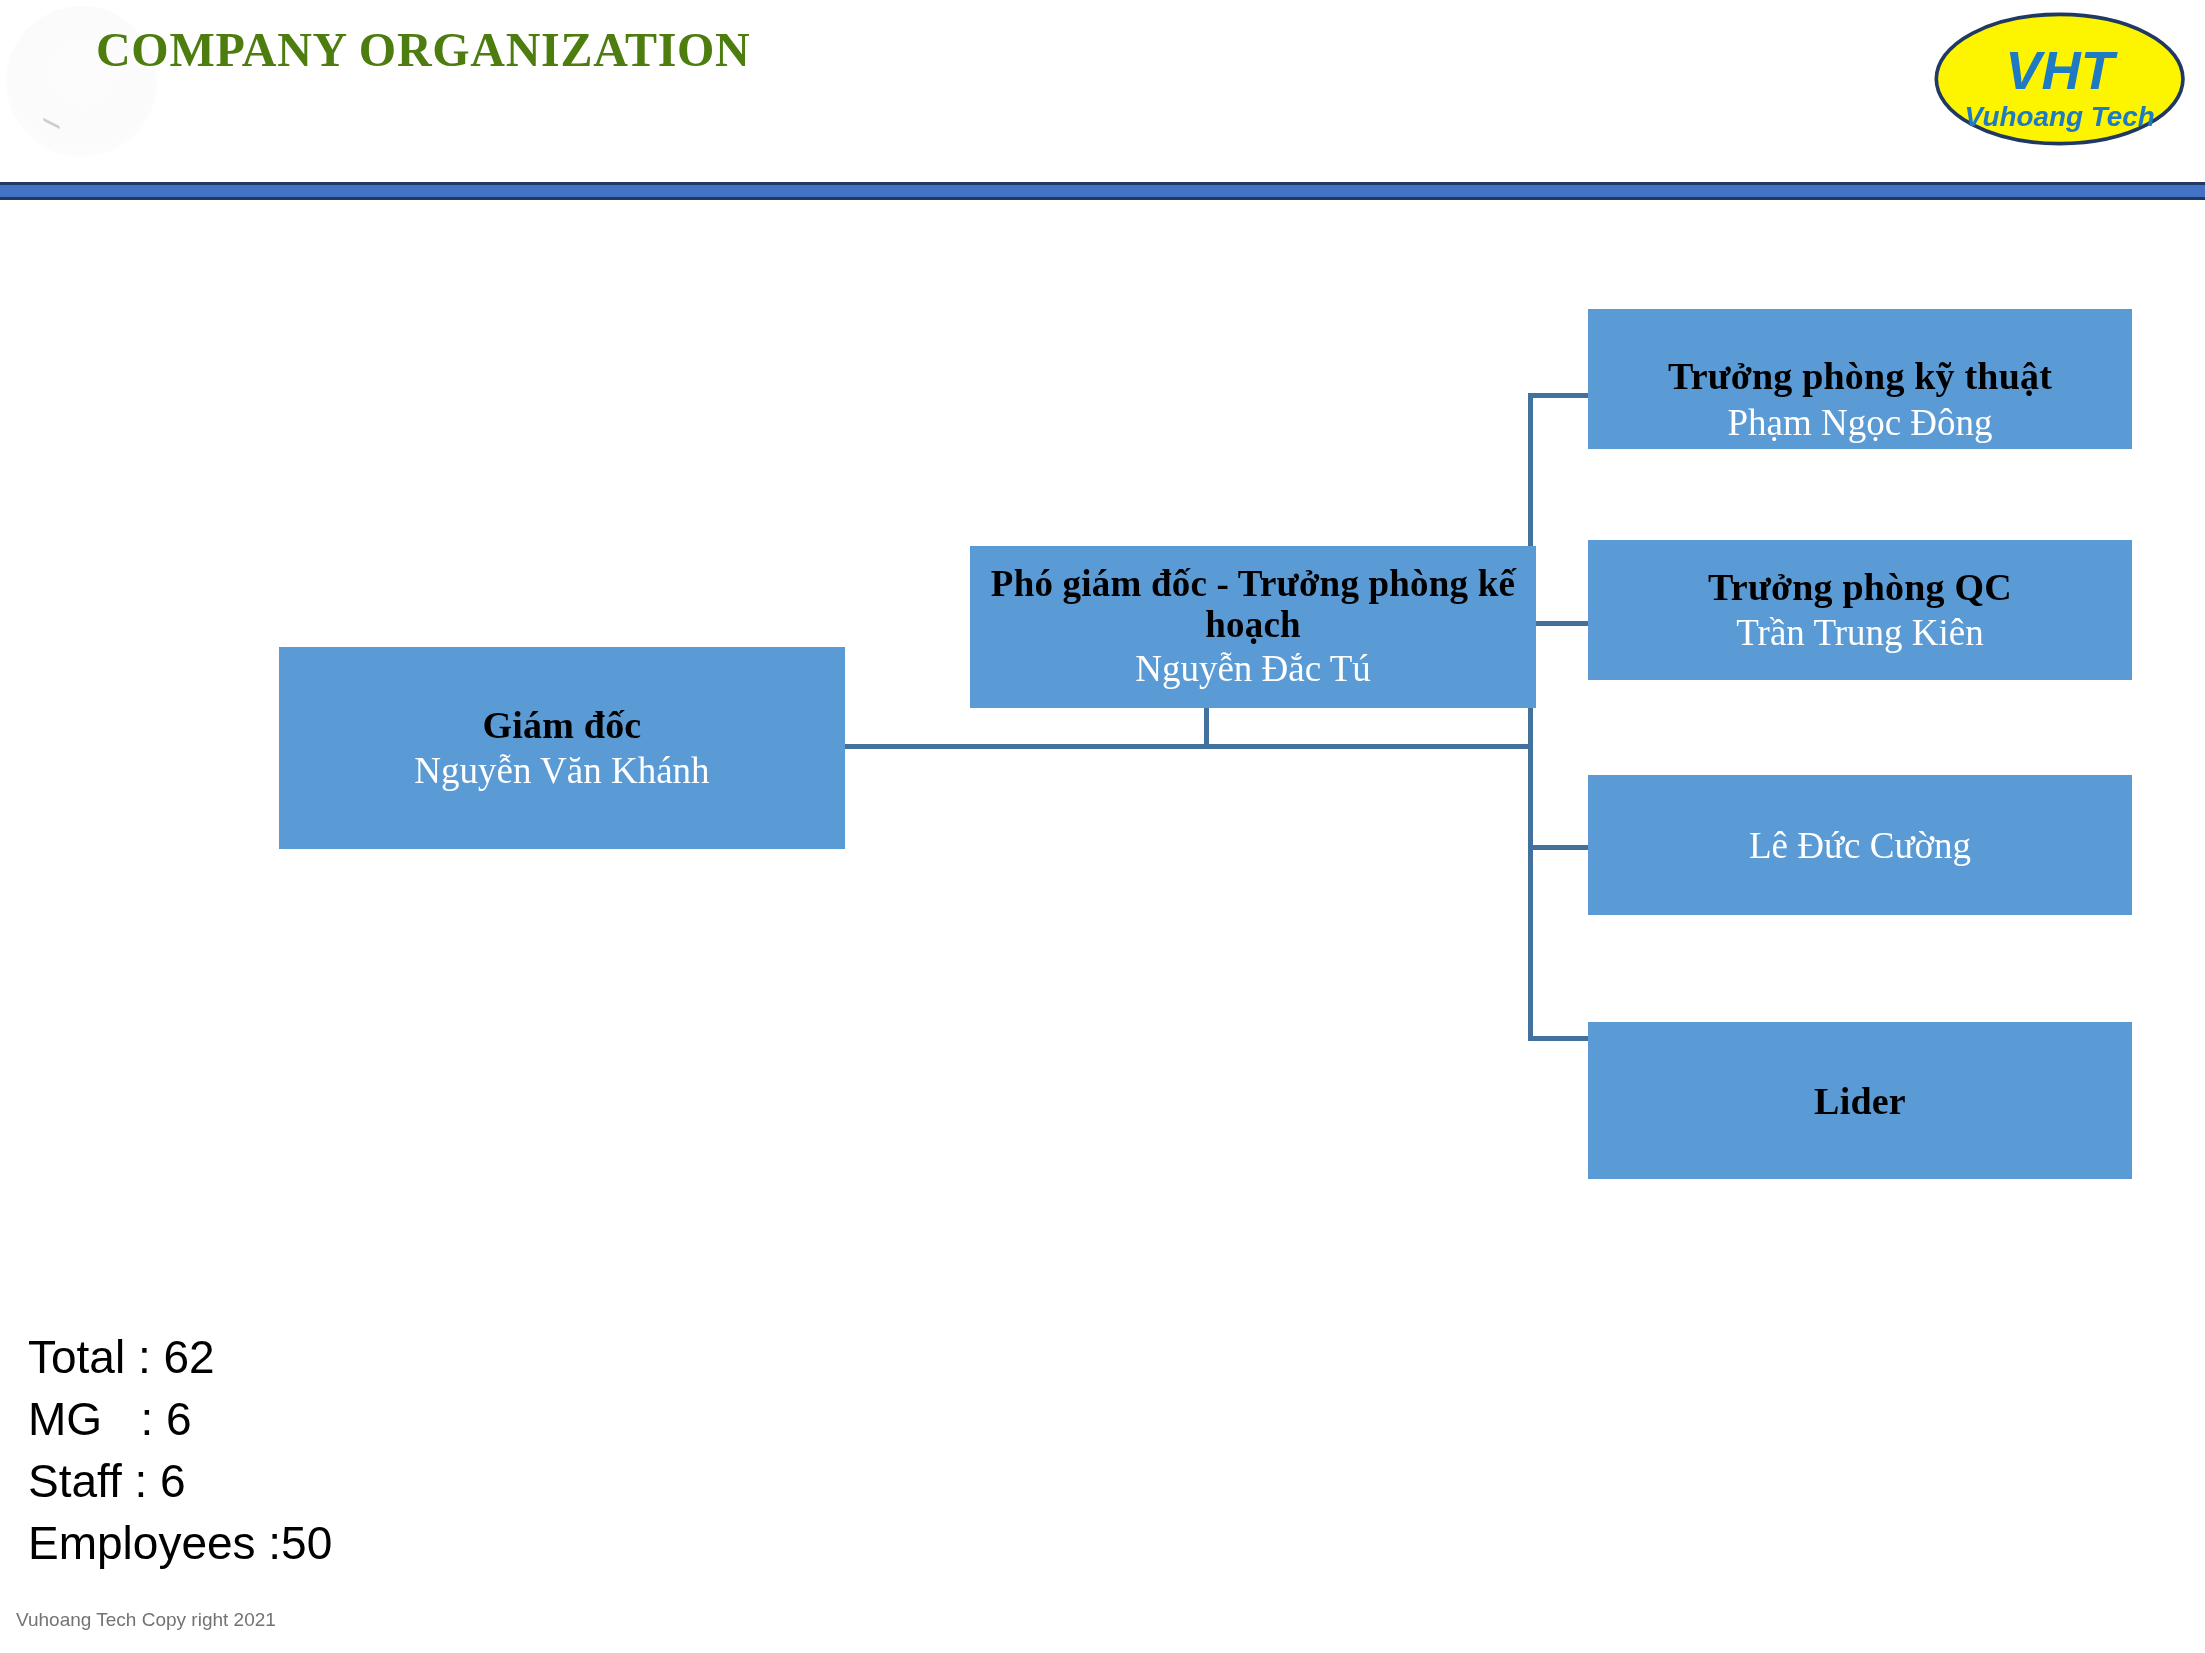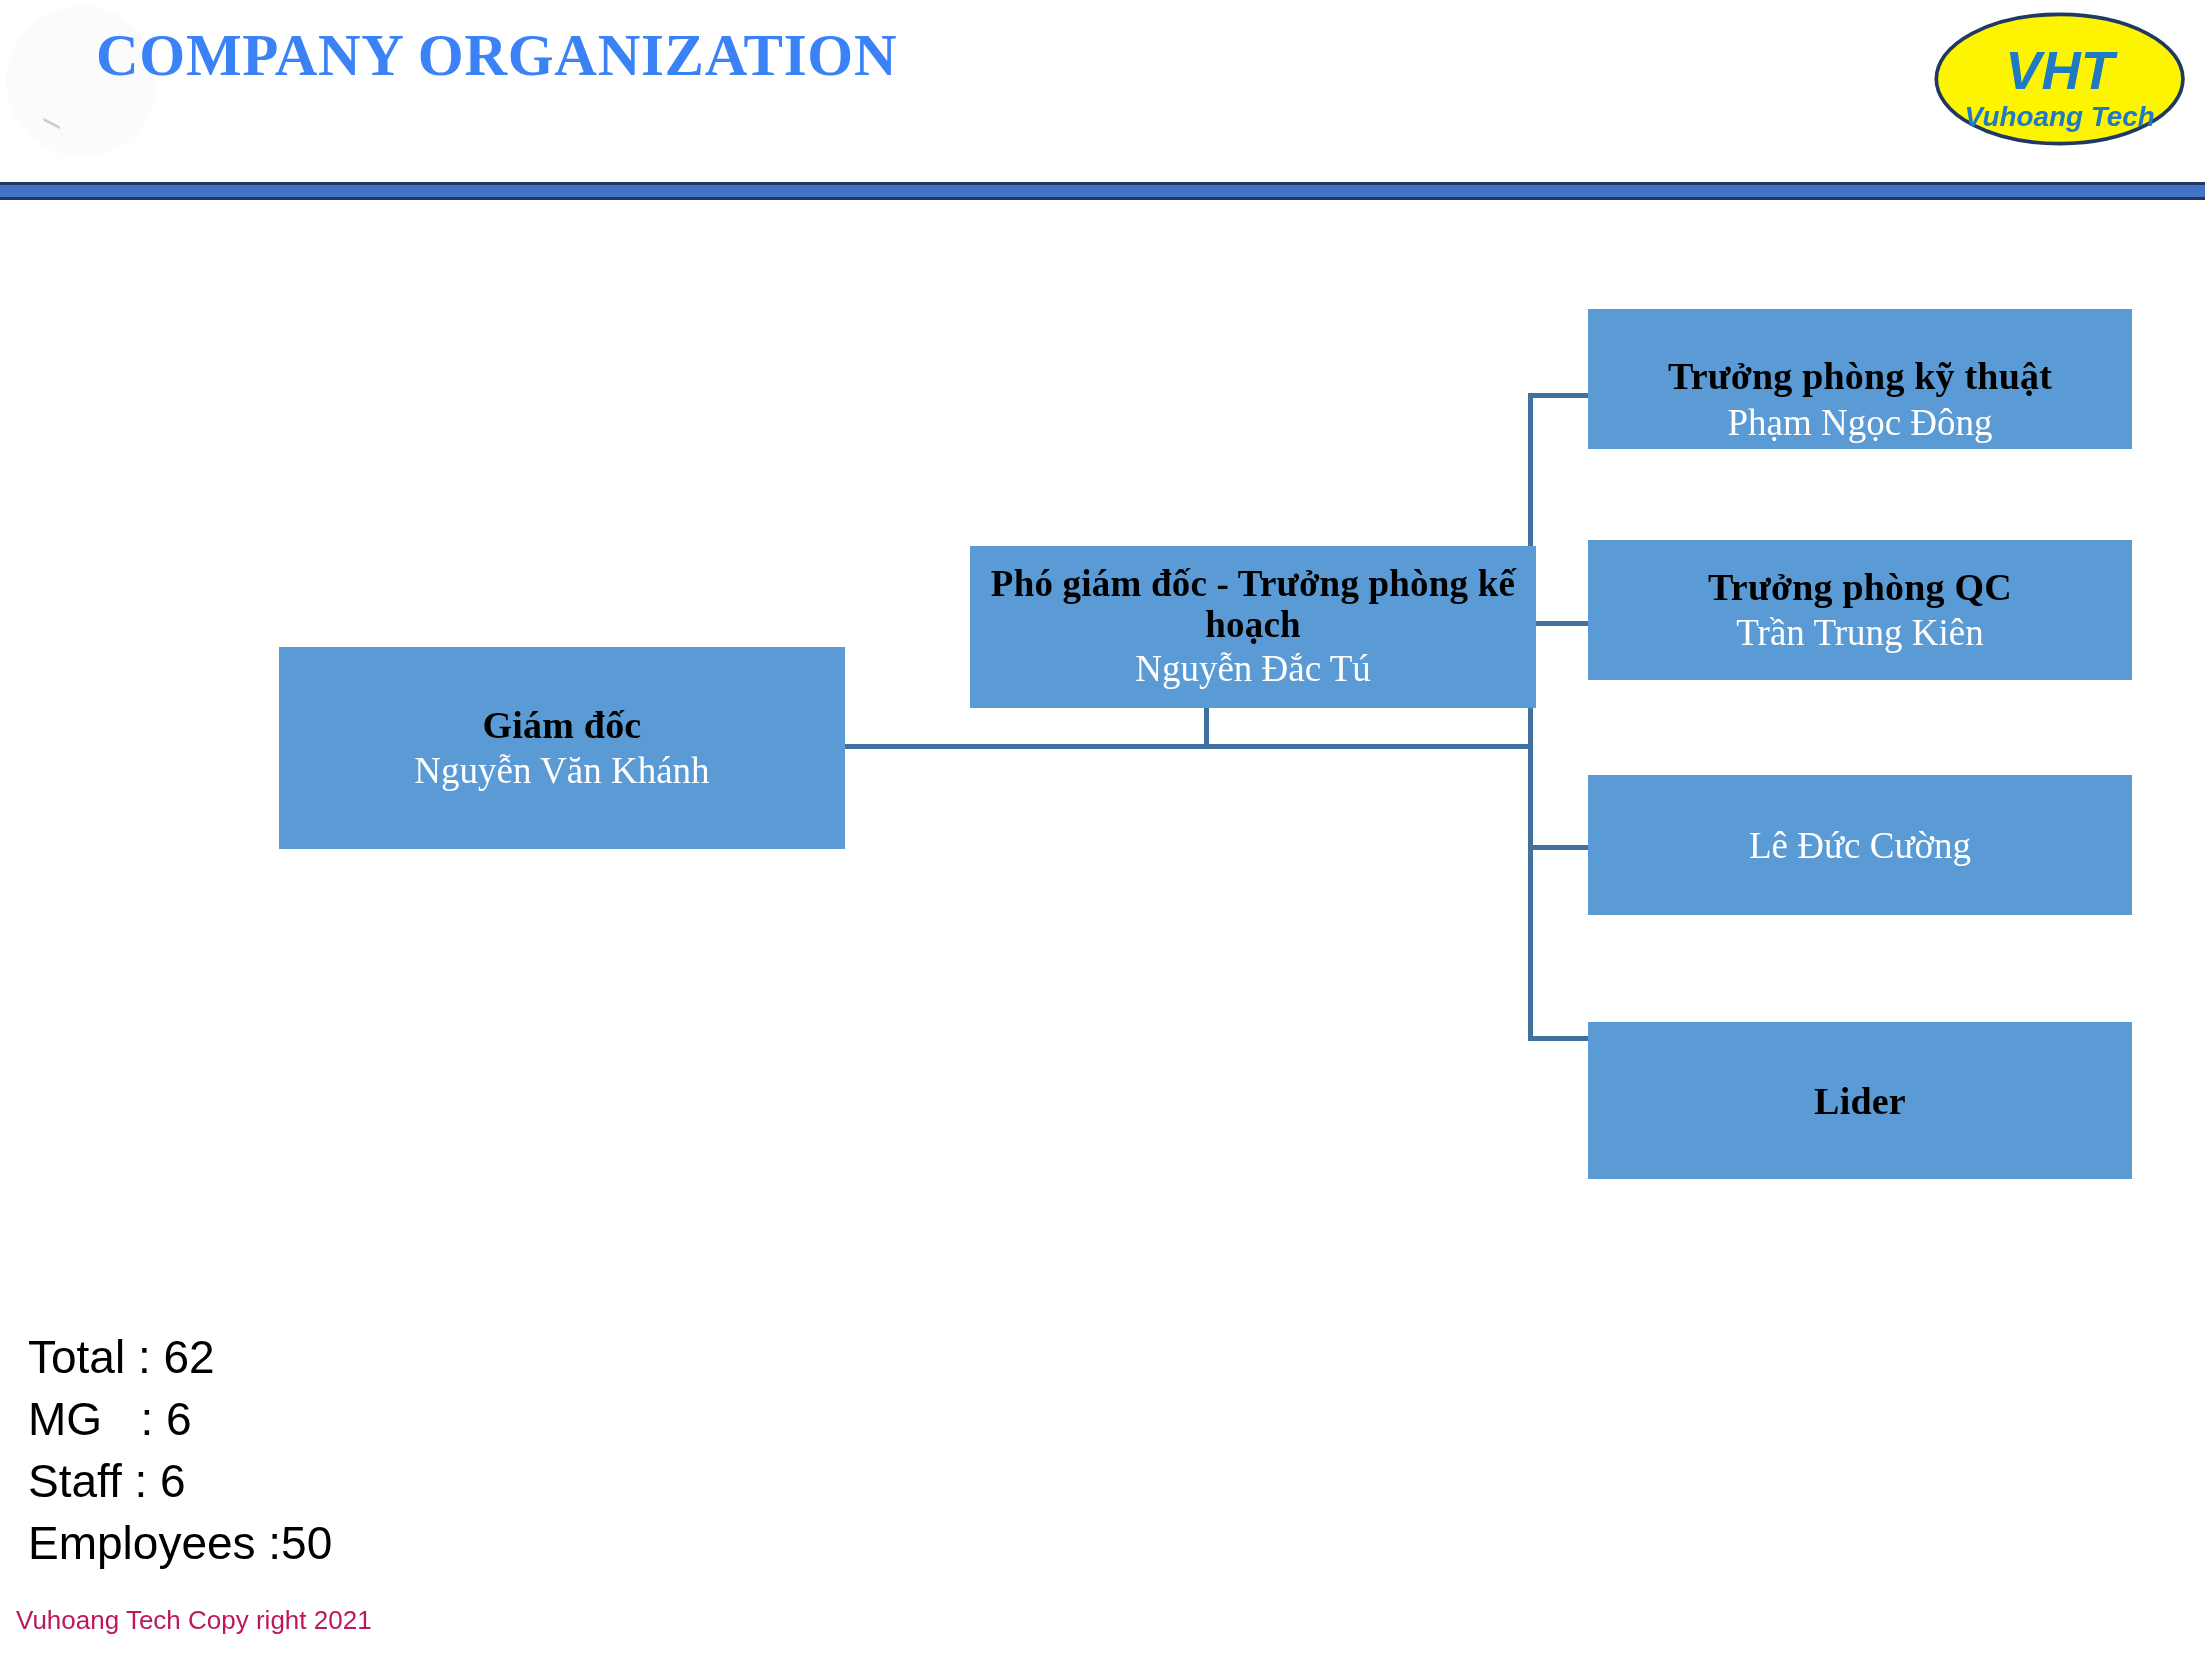--- a/index.html
+++ b/index.html
@@ -32,29 +32,29 @@
     left: 38px;
     top: 110px;
     width: 14.7px;
     height: 14.7px;
     background: linear-gradient(35deg, rgba(0,0,0,0) 40%, rgba(120,120,130,0.45) 50%, rgba(0,0,0,0) 60%);
     transform: rotate(-8deg);
   }
   #page-title {
     position: absolute;
     left: 96px;
-    top: 15px;
+    top: 9px;
     width: 1544px;
     height: 81px;
     font-family: "Liberation Serif", serif;
     font-weight: bold;
-    font-size: 59px;
+    font-size: 48px;
     line-height: 81px;
     letter-spacing: 0.7px;
-    color: #3b82f6;
+    color: #4d7c0f;
     white-space: nowrap;
   }
 
   #brand-logo {
     position: absolute;
     left: 1933px;
     top: 10.3px;
     width: 254px;
     height: 138px;
   }
@@ -159,23 +159,23 @@
     color: #000000;
     white-space: pre;
   }
 
   
   #footer-copyright {
     position: absolute;
     left: 16px;
     top: 1604px;
     font-family: "Liberation Sans", sans-serif;
-    font-size: 26px;
+    font-size: 19px;
     line-height: 32px;
-    color: #be185d;
+    color: #737373;
     white-space: nowrap;
   }
 </style>
 </head>
 <body>
 
 <div id="slide">
 
   <div id="watermark">
     <div id="watermark-mark"></div>

